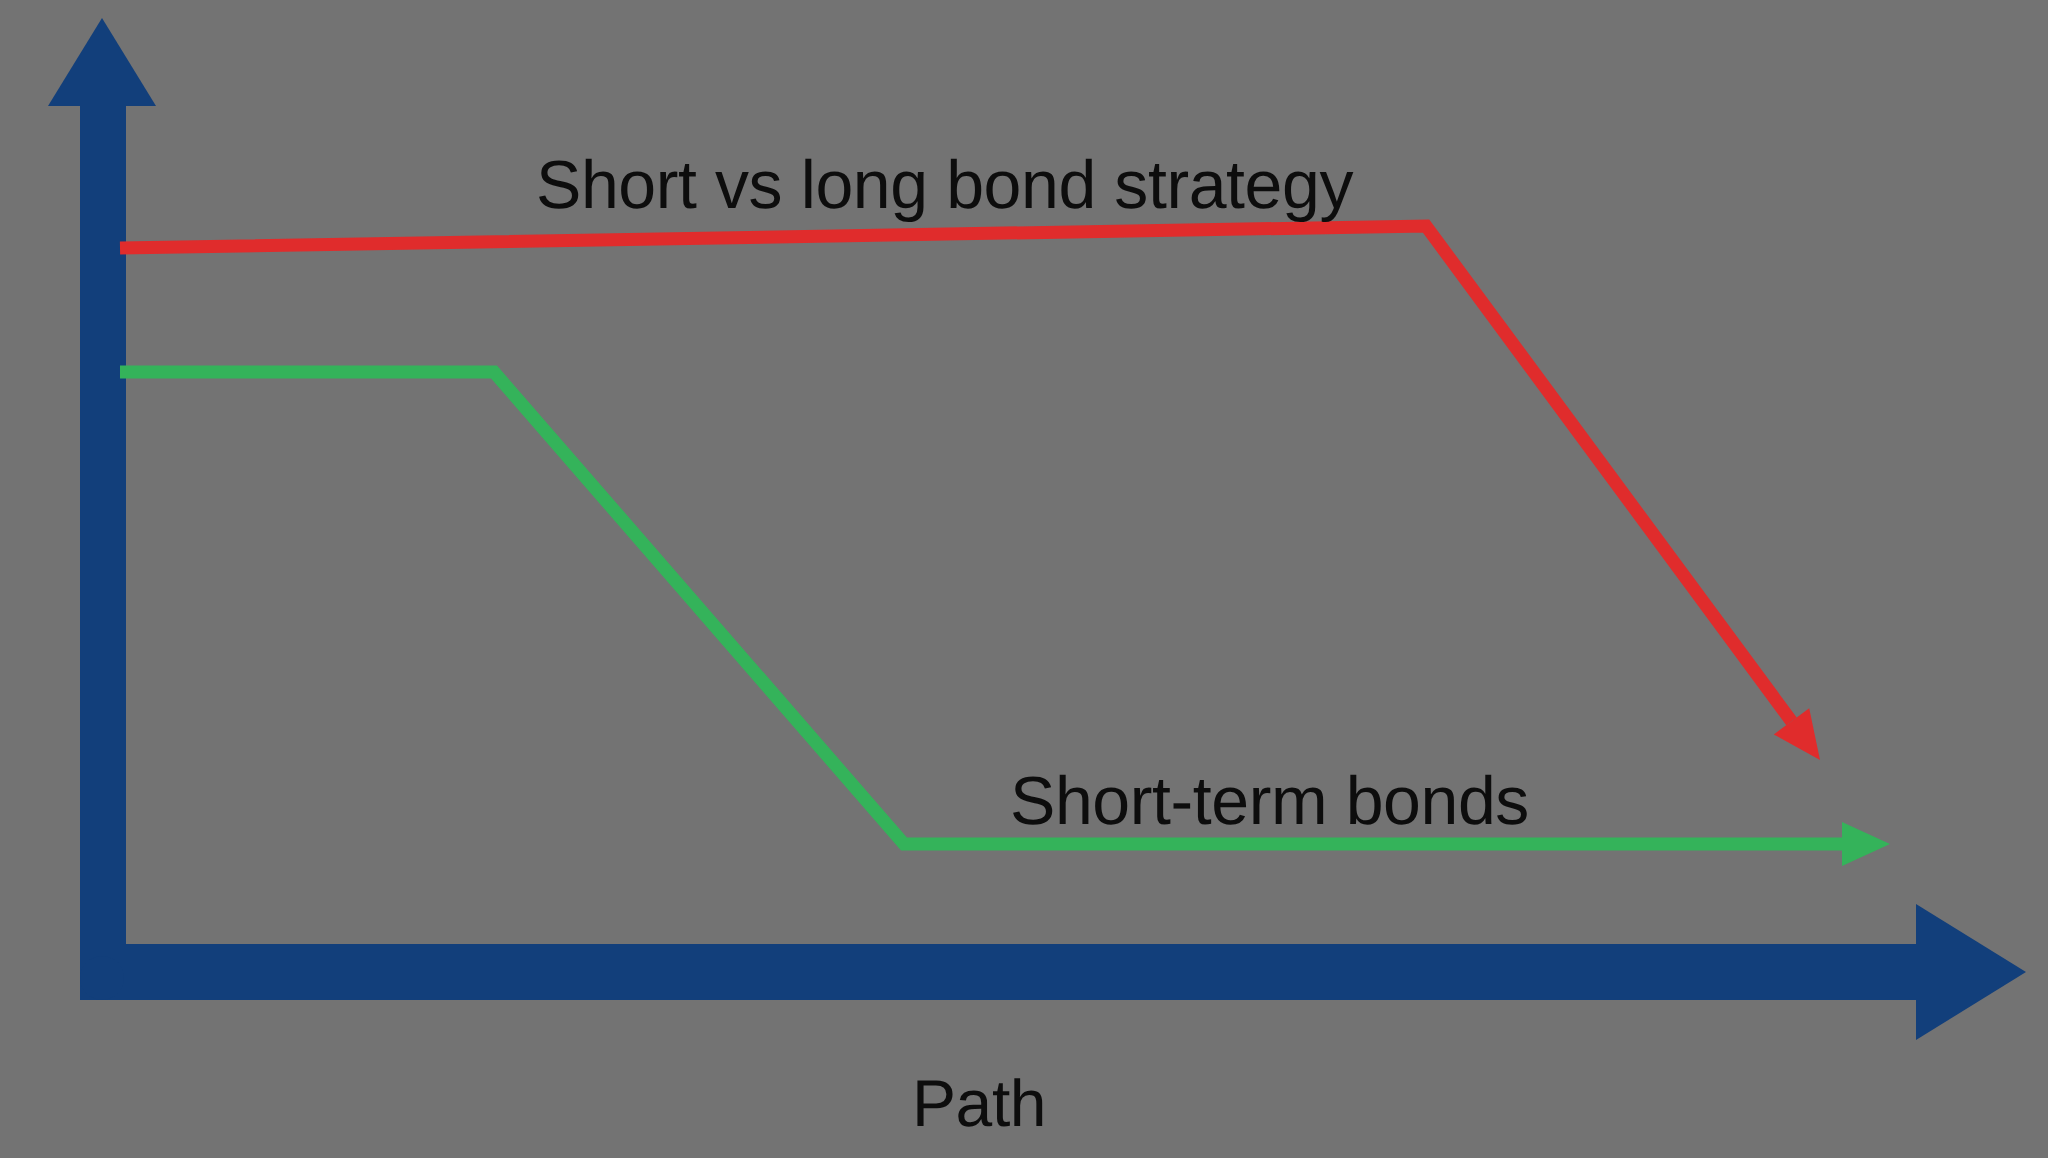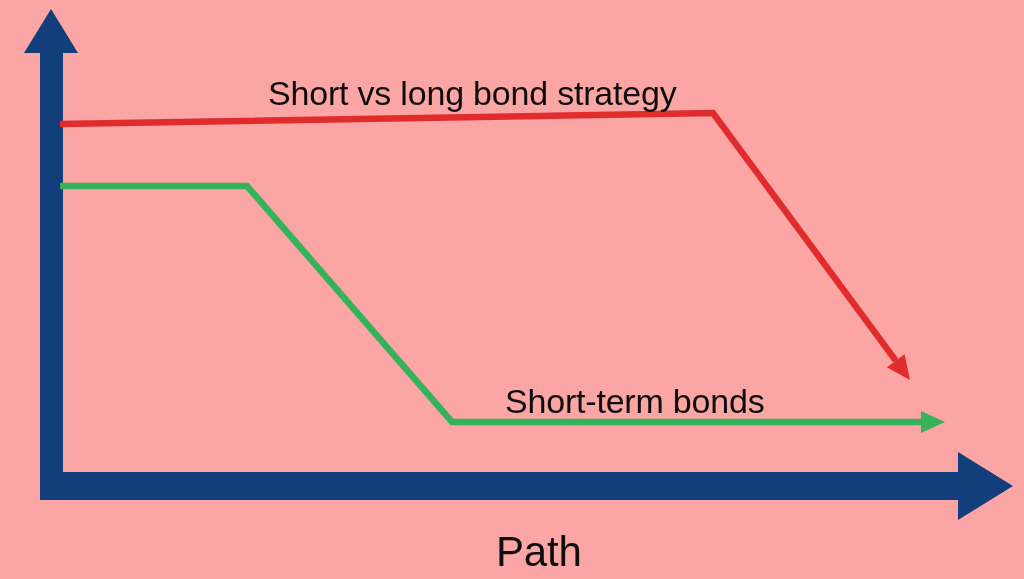--- a/index.html
+++ b/index.html
@@ -39,30 +39,30 @@
     font-size: 34px;
     line-height: 38px;
   }
   #label-series-green {
     left: 505px;
     top: 383px;
     font-size: 34px;
     line-height: 37px;
   }
   #label-xaxis {
-    left: 496px;
+    left: 456px;
     top: 533px;
-    font-size: 42px;
+    font-size: 33px;
     line-height: 37px;
   }
 </style>
 </head>
 <body>
 
-<div id="canvas" style="background: #fca5a5;">
+<div id="canvas" style="background: #737373;">
 
   <svg id="chart-svg" viewBox="0 0 1024 579">
 
     <g>
 
       <path d="M 51 10 L 76 52 L 63 52 L 63 487 L 51 487 Z" fill="#123F7B"></path>
       <path d="M 40 52 L 63 52 L 63 472 L 40 472 Z" fill="#123F7B"></path>
       <path d="M 51 9 L 78 53 L 24 53 Z" fill="#123F7B"></path>
       <path d="M 40 46 L 63 46 L 63 500 L 40 500 Z" fill="#123F7B" rx="4"></path>
       <path d="M 40 472 L 960 472 L 960 500 L 40 500 Z" fill="#123F7B"></path>

